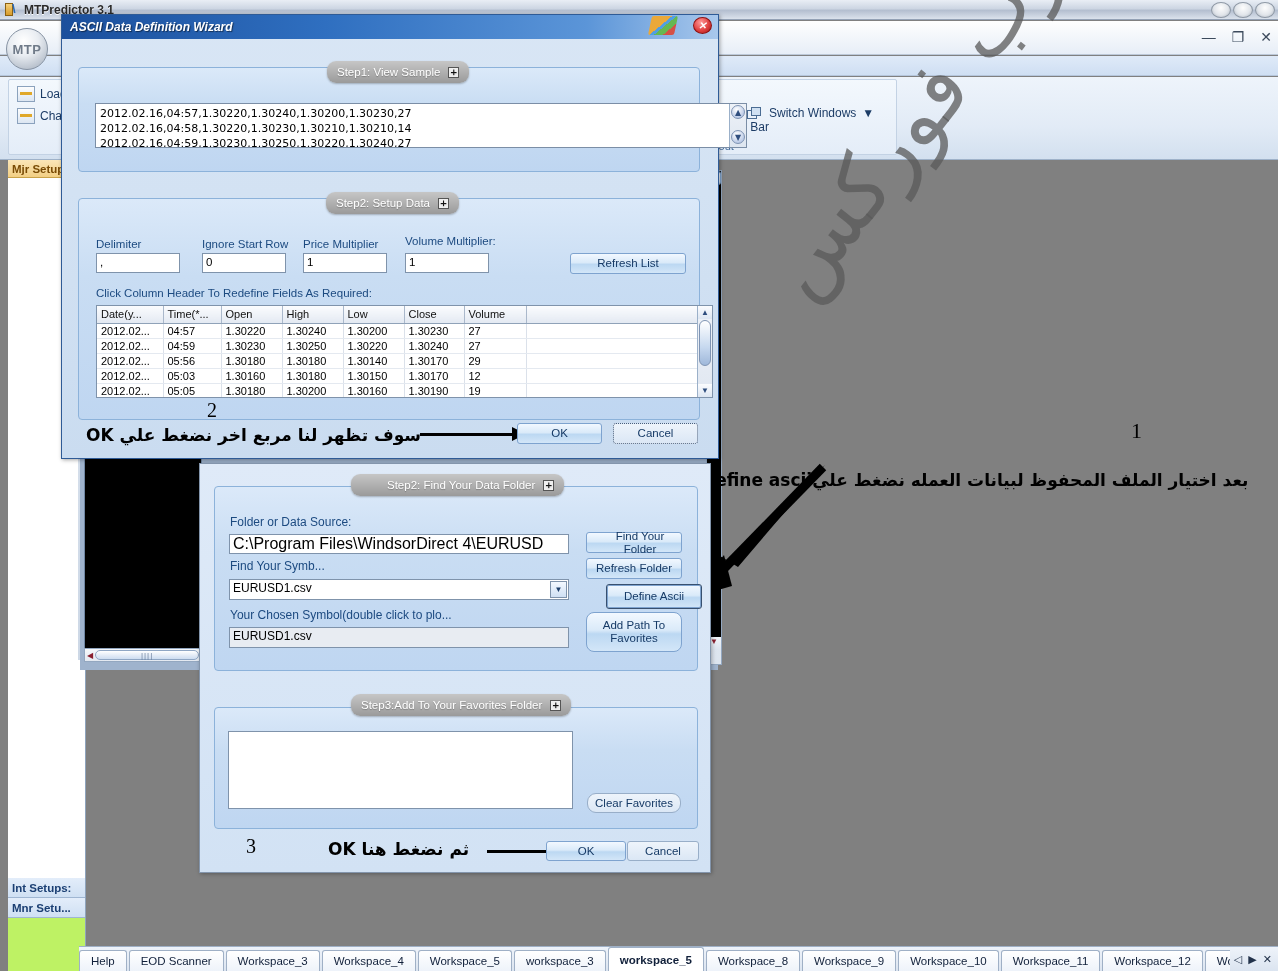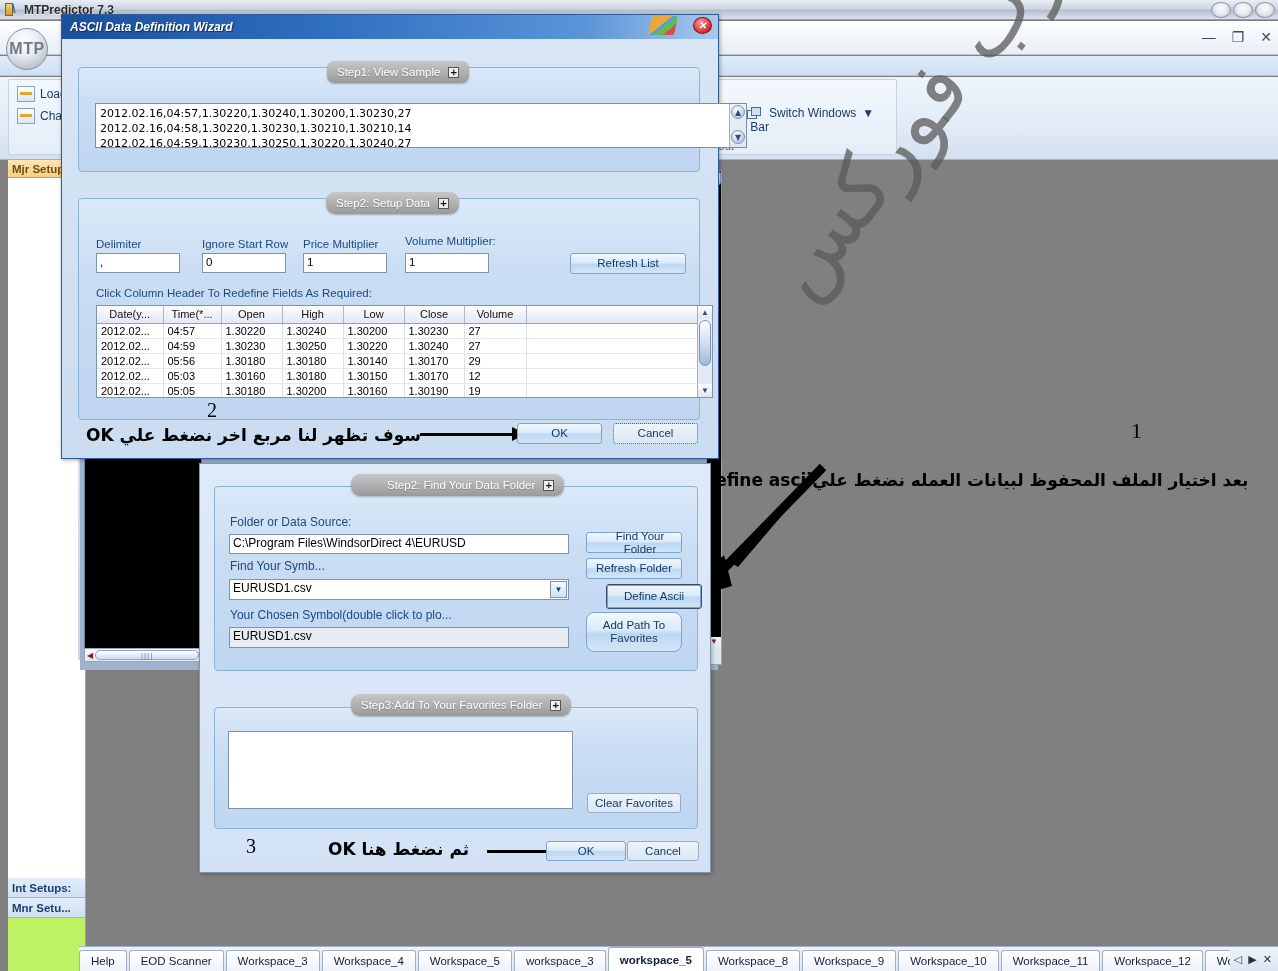--- a/index.html
+++ b/index.html
@@ -137,21 +137,21 @@
     padding-left: 4px; white-space: nowrap;
   }
 
   
   .mtp-logo {
     position: absolute; left: 6px; top: 28px; width: 42px; height: 42px;
     border-radius: 50%;
     background: radial-gradient(circle at 42% 30%, #ffffff 0%, #e9edf2 40%, #b6bfcb 80%, #8e99a8 100%);
     border: 1px solid #8793a3;
     display: flex; align-items: center; justify-content: center;
-    color: #707b89; font-size: 16px; font-weight: bold; letter-spacing: .5px;
+    color: #707b89; font-size: 13px; font-weight: bold; letter-spacing: .5px;
   }
 
   
   .chart-frame {
     position: absolute; left: 80px; top: 452px; width: 638px; height: 218px;
     background: #9fb3cd;
   }
   .chart-black {
     position: absolute; left: 84px; top: 455px; width: 118px; height: 196px;
     background: #000000; border: 1px solid #6f86a3;
@@ -302,21 +302,21 @@
   }
 
   
   .grid-wrap {
     position: absolute; border: 1px solid #7f93ab; background: #fff; overflow: hidden;
   }
   table.grid { border-collapse: collapse; width: 100%; font-size: 11px; }
   table.grid th {
     background: linear-gradient(to bottom,#fbfcfe,#e3e9f2);
     border-right: 1px solid #aab8cb; border-bottom: 1px solid #8fa2b8;
-    font-weight: normal; color: #101010; padding: 2px 4px; text-align: center;
+    font-weight: normal; color: #101010; padding: 2px 4px; text-align: left;
     height: 17px; white-space: nowrap; font-family: "Liberation Sans", sans-serif;
   }
   table.grid td {
     border-right: 1px solid #dbe1ea; border-bottom: 1px solid #e4e9f0;
     padding: 1px 4px; color: #000; height: 14px; white-space: nowrap;
     font-family: "Liberation Sans", sans-serif;
   }
   .grid-vscroll {
     position: absolute; right: 0; top: 0; bottom: 0; width: 15px;
     background: linear-gradient(to bottom,#eef2f8,#e0e7f1);
@@ -354,21 +354,21 @@
 </head>
 <body>
 
 <div id="app-window">
 
   <div class="app-titlebar">
     <div class="app-title-icon">
       <div class="sq"></div>
         <div class="bolt">\</div>
     </div>
-    <div class="app-title-text">MTPredictor 7.3</div>
+    <div class="app-title-text">MTPredictor 3.1</div>
     <div class="win-orbs">
       <div class="orb"></div>
       <div class="orb"></div>
       <div class="orb"></div>
     </div>
   </div>
 
   <div class="app-menubar"></div>
 
   <div class="inner-winbtns">
@@ -446,21 +446,21 @@
 </div>
 
 <div id="ascii-dialog">
   <div class="dlg-title">
     <div class="t">ASCII Data Definition Wizard</div>
     <div class="winflag"></div>
     <div class="closebtn">✕</div>
   </div>
 
   <div class="step-panel" style="left:16px; top:52px; width:622px; height:105px;"></div>
-  <div class="step-tab" style="left:265px; top:46px;border-radius:7px;">
+  <div class="step-tab" style="left:265px; top:46px;">
     <span>Step1: View Sample</span>
     <span class="plus">+</span>
   </div>
   <div class="sample-box" style="left:33px; top:88px; width:652px; height:45px; max-width:652px;">
     <div>2012.02.16,04:57,1.30220,1.30240,1.30200,1.30230,27</div>
     <div>2012.02.16,04:58,1.30220,1.30230,1.30210,1.30210,14</div>
     <div>2012.02.16,04:59,1.30230,1.30250,1.30220,1.30240,27</div>
     <div class="sample-scroll">
       <div class="sb" style="top:1px;">▲</div>
       <div class="sb" style="top:26px;">▼</div>
@@ -574,21 +574,21 @@
 
 <div id="folder-dialog">
 
   <div class="step-panel" style="left:14px; top:22px; width:484px; height:185px;"></div>
   <div class="step-tab" style="left:151px; top:10px;padding-left:36px;">
     <span>Step2: Find Your Data Folder</span>
     <span class="plus">+</span>
   </div>
 
   <div class="fld-label" style="left:30px; top:51px; font-size:12px;">Folder or Data Source:</div>
-  <div class="fld-input" style="left:29px; top:70px; width:340px; height:20px; font-size:12px;">C:\Program Files\WindsorDirect 4\EURUSD</div>
+  <div class="fld-input" style="left:29px; top:70px; width:340px; height:20px; font-size:16px;">C:\Program Files\WindsorDirect 4\EURUSD</div>
 
   <div class="fld-label" style="left:30px; top:95px; font-size:12px;">Find Your Symb...</div>
   <div class="fld-input" style="left:29px; top:115px; width:340px; height:21px; font-size:12px;">
     <span>EURUSD1.csv</span>
   </div>
   <div class="combo-arrow" style="left:350px; top:117px;">▼</div>
 
   <div class="fld-label" style="left:30px; top:144px; font-size:12px;">Your Chosen Symbol(double click to plo...</div>
   <div class="fld-input readonly-input" style="left:29px; top:163px; width:340px; height:21px; font-size:12px;">EURUSD1.csv</div>
 
@@ -596,21 +596,21 @@
   <div class="btn" style="left:386px; top:94px; width:96px; height:21px;">Refresh Folder</div>
   <div class="btn" style="left:406px; top:120px; width:96px; height:25px; border:1px solid #38506f; box-shadow:0 0 0 1px #7ea3cf inset;">Define Ascii</div>
   <div class="btn" style="left:386px; top:148px; width:96px; height:40px;border-radius:8px;">Add Path To Favorites</div>
 
   <div class="step-panel" style="left:14px; top:243px; width:484px; height:122px;"></div>
   <div class="step-tab" style="left:151px; top:230px;">
     <span>Step3:Add To Your Favorites Folder</span>
     <span class="plus">+</span>
   </div>
   <div class="fld-input" style="left:28px; top:267px; width:345px; height:78px; background:#fff;"></div>
-  <div class="btn flat" style="left:387px; top:329px; width:94px; height:20px;">Clear Favorites</div>
+  <div class="btn flat" style="left:387px; top:329px; width:94px; height:20px;border-radius:9px;">Clear Favorites</div>
 
   <div class="ann-num" style="left:46px; top:371px; font-size:20px;">3</div>
   <div class="ann-ar" style="left:128px; top:375px; font-size:17px;">ثم نضغط هنا OK</div>
   <div class="ann-arrow-line" style="left:287px; top:386px; width:75px;"></div>
   <div class="ann-arrowhead" style="left:358px; top:380px;"></div>
 
   <div class="btn" style="left:346px; top:377px; width:80px; height:20px;">OK</div>
   <div class="btn flat" style="left:427px; top:377px; width:72px; height:20px;">Cancel</div>
 </div>
 

